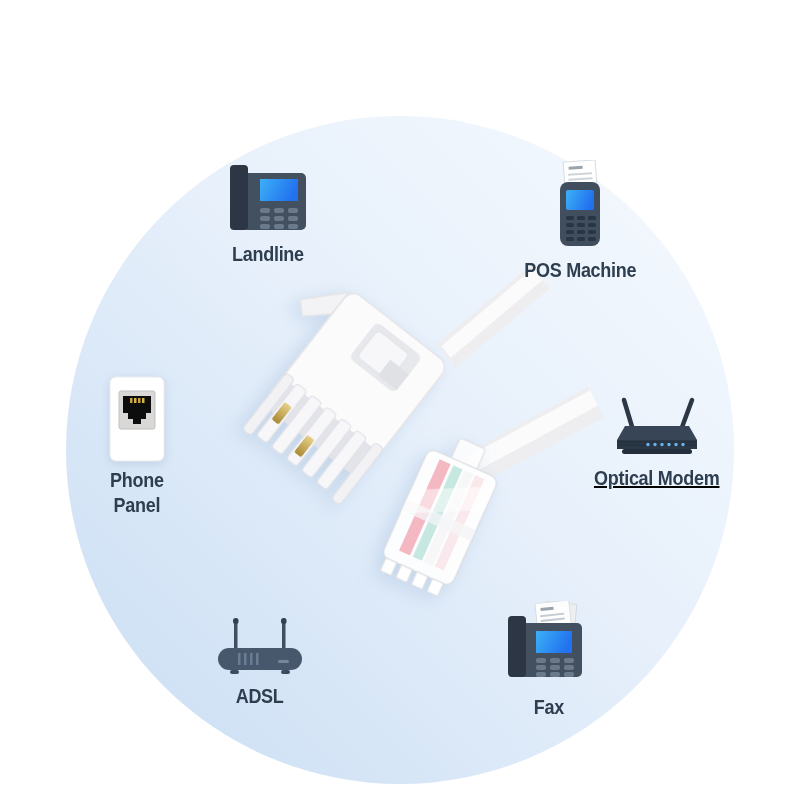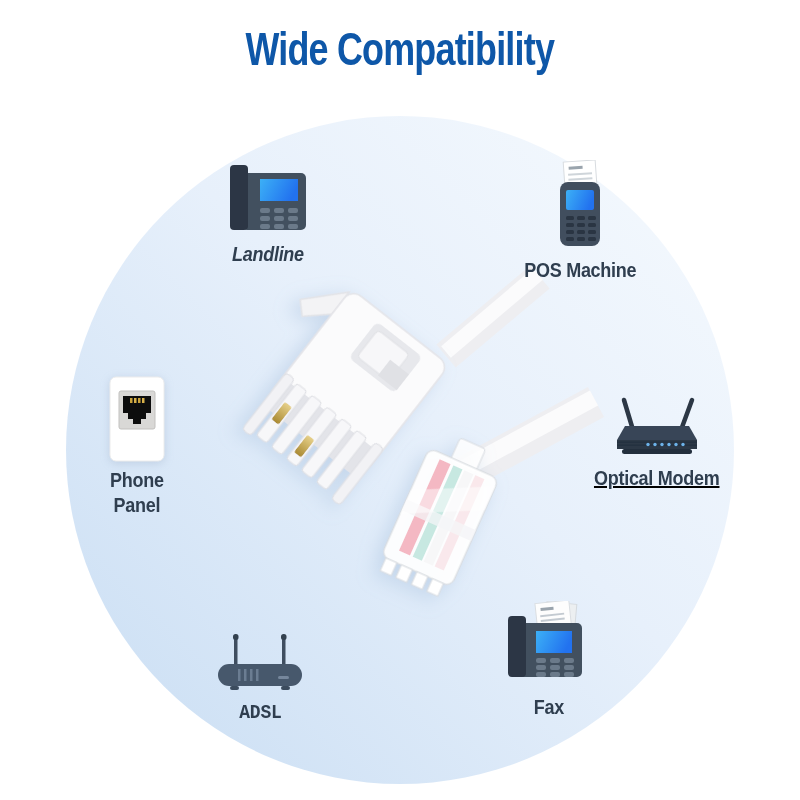--- a/index.html
+++ b/index.html
@@ -23,40 +23,37 @@
     letter-spacing:-1px;transform:scaleX(0.78);transform-origin:center;
     white-space:nowrap;
   }
   
   .item{position:absolute;display:flex;flex-direction:column;align-items:center;z-index:3;}
   .item .label{
     display:inline-block;margin-top:6px;font-size:20px;font-weight:700;
     color:#2f3e4f;letter-spacing:-0.3px;text-align:center;line-height:1.25;
     white-space:pre-line;transform:scaleX(0.9);transform-origin:center;
   }
-  #item-landline{left:198px;top:164px;width:140px;font-style:italic;}
+  #item-landline{left:198px;top:164px;width:140px;}
   #item-pos{left:505px;top:160px;width:150px;}
   #item-panel{left:67px;top:376px;width:140px;}
   #item-modem{left:582px;top:396px;width:150px;text-decoration:underline;}
-  #item-adsl{left:190px;top:632px;width:140px;font-family:Liberation Mono, monospace;}
+  #item-adsl{left:190px;top:616px;width:140px;}
   #item-fax{left:479px;top:601px;width:140px;justify-content:flex-end;}
   .panel-svg{filter:drop-shadow(0 2px 4px rgba(120,140,170,0.25));}
   
   #cable-photo{position:absolute;left:0;top:0;z-index:2;pointer-events:none;}
 </style>
 </head>
 <body>
 
 <div id="canvas">
 
   <div id="disc"></div>
 
-  <div id="title">
-    <span>Wide Compatibility</span>
-  </div>
 
   <svg id="cable-photo" width="800" height="800" viewBox="0 0 800 800">
     <defs>
       <linearGradient id="gold" x1="0" y1="0" x2="0" y2="1">
         <stop offset="0" stop-color="#e6d089"></stop>
           <stop offset="1" stop-color="#aa8a33"></stop>
       </linearGradient>
       <filter id="soft" x="-40%" y="-40%" width="180%" height="180%">
         <feDropShadow dx="-4" dy="7" stdDeviation="9" flood-color="#90aed2" flood-opacity="0.35"></feDropShadow>
       </filter>

